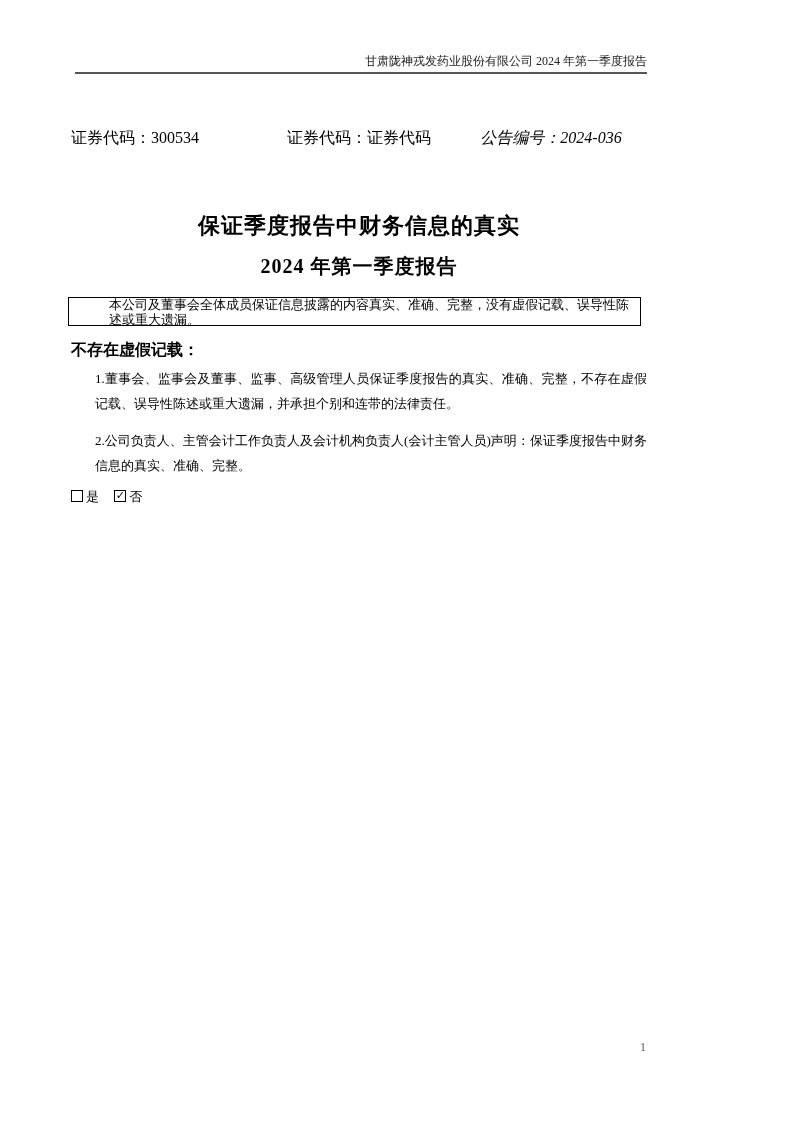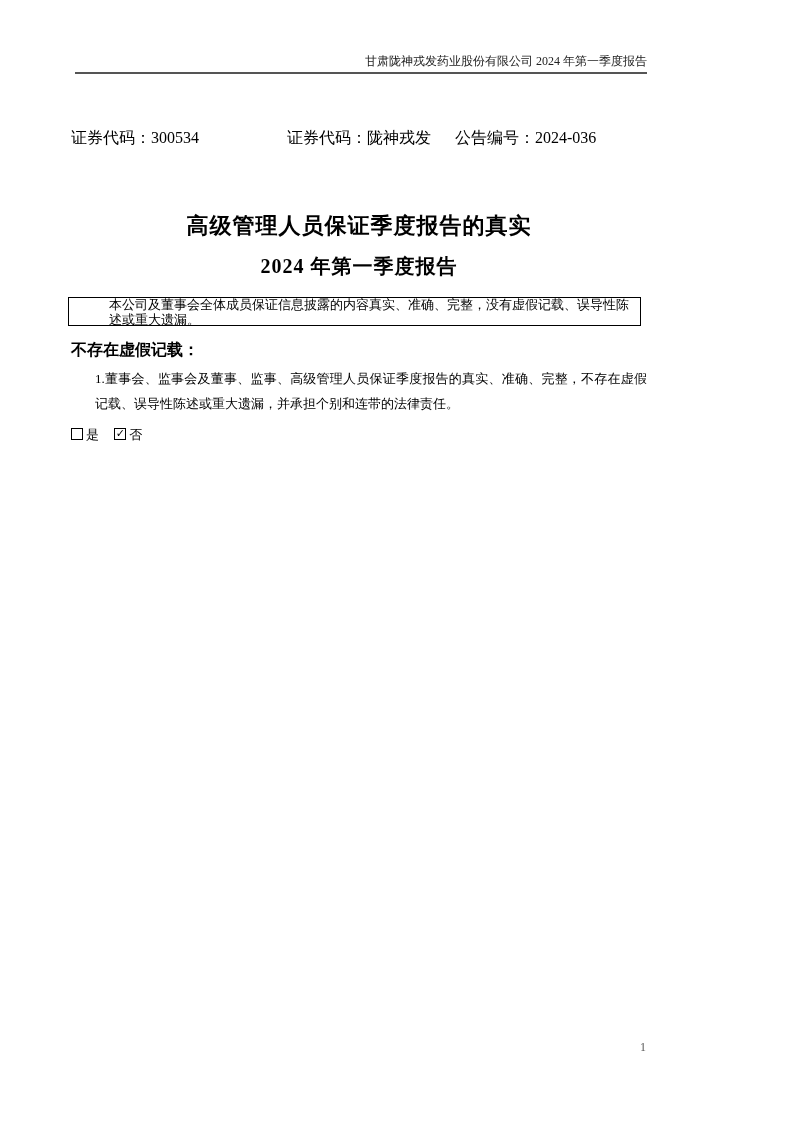--- a/index.html
+++ b/index.html
@@ -23,21 +23,21 @@
   }
   .info-row {
     display: flex;
     margin: 56px 75px 0 71px;
     font-size: 16px;
     line-height: 16px;
   }
   .info-col { flex: 1; white-space: nowrap; }
   .info-col.left   { text-align: left; }
   .info-col.center { text-align: center; }
-  .info-col.right  { text-align: left; }
+  .info-col.right  { text-align: center; font-style: italic; }
   .title {
     margin: 68px 75px 0 71px;
     font-size: 22px;
     line-height: 24px;
     font-weight: bold;
     text-align: center;
     letter-spacing: 1px;
   }
   .subtitle {
     margin: 17px 75px 0 71px;
@@ -114,39 +114,40 @@
 
   <header class="running-header">
     <span>甘肃陇神戎发药业股份有限公司 2024 年第一季度报告</span>
   </header>
 
   <div class="info-row">
     <div class="info-col left">
       <span>证券代码：</span><span>300534</span>
     </div>
     <div class="info-col center">
-      <span>证券代码：</span><span>陇神戎发</span>
+      <span>证券代码：</span><span>证券代码</span>
     </div>
     <div class="info-col right">
       <span>公告编号：</span><span>2024-036</span>
     </div>
   </div>
 
-  <h1 class="title">高级管理人员保证季度报告的真实</h1>
+  <h1 class="title">保证季度报告中财务信息的真实</h1>
 
   <h2 class="subtitle">2024 年第一季度报告</h2>
 
   <div class="statement-box">
     <span>本公司及董事会全体成员保证信息披露的内容真实、准确、完整，没有虚假记载、误导性陈述或重大遗漏。</span>
   </div>
 
   <h3 class="notice-heading">不存在虚假记载：</h3>
 
   <p class="body-para first">1.董事会、监事会及董事、监事、高级管理人员保证季度报告的真实、准确、完整，不存在虚假记载、误导性陈述或重大遗漏，并承担个别和连带的法律责任。</p>
 
+  <p class="body-para">2.公司负责人、主管会计工作负责人及会计机构负责人(会计主管人员)声明：保证季度报告中财务信息的真实、准确、完整。</p>
 
 
   <div class="audit-row">
     <span class="option">
       <span class="cbox"></span><span>是</span>
     </span>
     <span class="option">
       <span class="cbox checked"></span><span>否</span>
     </span>
   </div>

